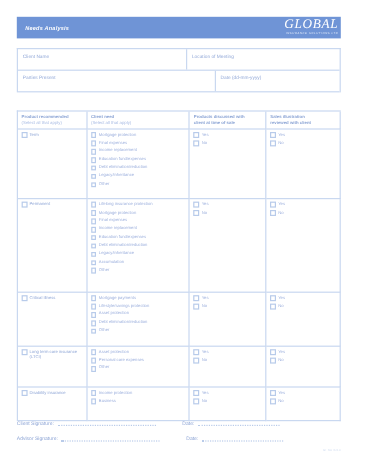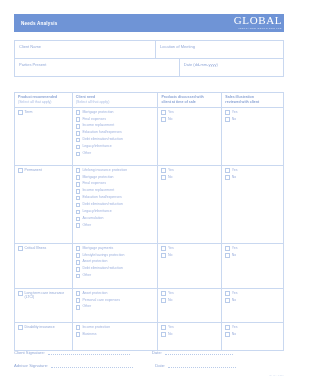--- a/index.html
+++ b/index.html
@@ -9,21 +9,21 @@
     font-family:"Liberation Sans",sans-serif;
     color:#9aaedb;
     overflow:hidden;
   }
   .page{position:relative;width:298px;height:386px;box-sizing:border-box;}
 
   
   .header{
     position:absolute;left:14px;top:14px;width:270px;height:18px;
     background:#6f94d6;
-    display:flex;align-items:center;
+    display:flex;align-items:center;font-style:italic;
   }
   .header-title{
     font-size:4.6px;font-weight:bold;color:#ffffff;
     letter-spacing:.2px;margin-left:7px;
   }
   .logo{
     position:absolute;right:2px;top:1px;
     text-align:right;line-height:1;
   }
   .logo-main{

